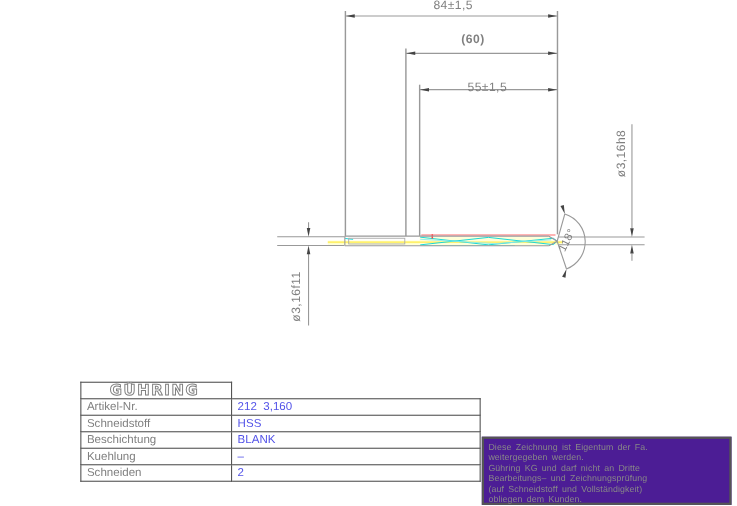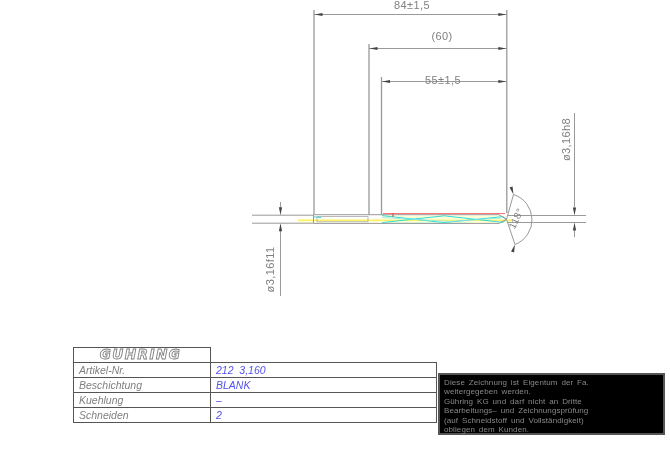--- a/index.html
+++ b/index.html
@@ -13,34 +13,34 @@
   
   .dim{
     position:absolute;color:#808080;font-size:11px;letter-spacing:.4px;
     text-align:center;white-space:nowrap;line-height:11px;
   }
   .dim-v{transform:rotate(-90deg);transform-origin:center center;}
   .dim-angle{transform:rotate(-64deg);transform-origin:center center;font-size:10px;}
 
   
   .spec-table{position:absolute;left:73px;top:347px;}
-  .spec-table table{border-collapse:collapse;table-layout:fixed;font-style:italic;}
+  .spec-table table{border-collapse:collapse;table-layout:fixed;}
   .spec-table td{
     border:1px solid #555555;height:14px;font-size:10.5px;color:#808080;
     padding:0 0 0 5px;line-height:13px;overflow:hidden;
   }
   .spec-table td.lab{width:131px;}
   .spec-table td.val{width:220px;color:#5252e8;white-space:pre;}
   .spec-table td.logo-cell{text-align:center;padding:0;}
   .spec-table td.ghost{border:none;}
 
   
   .note-box{
-    position:absolute;left:438px;top:373px;width:227px;height:62px;
-    box-sizing:border-box;border:2px solid #555555;background:#000000;
+    position:absolute;left:438px;top:397px;width:227px;height:62px;
+    box-sizing:border-box;border:2px solid #555555;background:#4c1d95;
     padding:3px 4px;color:#888888;font-size:8px;line-height:9.4px;
     letter-spacing:.1px;word-spacing:1.5px;white-space:nowrap;
   }
 </style>
 </head>
 <body>
 
 <div class="sheet">
 
   <svg width="670" height="340" viewBox="0 0 670 340">
@@ -117,40 +117,44 @@
       <line x1="506.5" y1="219.3" x2="515" y2="244.5"></line>
       <path d="M 513.5,194.5 A 26.5,26.5 0 0 1 515,244.5"></path>
     </g>
     <g fill="#444444" stroke="none">
       <polygon points="0,0 8,-1.6 8,1.6" transform="translate(513.5,194.5) rotate(-108)"></polygon>
       <polygon points="0,0 8,-1.6 8,1.6" transform="translate(515,244.5) rotate(108)"></polygon>
     </g>
   </svg>
 
   <span class="dim" style="left:372px;top:0px;width:80px;">84±1,5</span>
-  <span class="dim" style="left:402px;top:31px;width:80px;">(60)</span>
+  <span class="dim" style="left:390px;top:31px;width:80px;font-weight:bold;">(60)</span>
   <span class="dim" style="left:403px;top:75px;width:80px;">55±1,5</span>
   <span class="dim dim-v" style="left:536px;top:134px;width:60px;">ø3,16h8</span>
   <span class="dim dim-v" style="left:240px;top:264px;width:60px;">ø3,16f11</span>
   <span class="dim dim-angle" style="left:497px;top:213px;width:38px;">118°</span>
 
   <div class="spec-table">
     <table>
       <tbody>
           <tr>
         <td class="lab logo-cell">
           <svg width="135" height="15">
             <text x="67.5" y="12" text-anchor="middle" font-size="13.5" font-weight="bold" letter-spacing="1.5" fill="#ffffff" stroke="#808080" stroke-width="0.9" font-family="DejaVu Sans, sans-serif">GÜHRING</text>
           </svg>
         </td>
         <td class="ghost"></td>
       </tr>
       <tr>
         <td class="lab">Artikel-Nr.</td>
         <td class="val">212  3,160</td>
+      </tr>
+      <tr>
+        <td class="lab">Schneidstoff</td>
+        <td class="val">HSS</td>
       </tr>
       <tr>
         <td class="lab">Beschichtung</td>
         <td class="val">BLANK</td>
       </tr>
       <tr>
         <td class="lab">Kuehlung</td>
         <td class="val">–</td>
       </tr>
       <tr>

